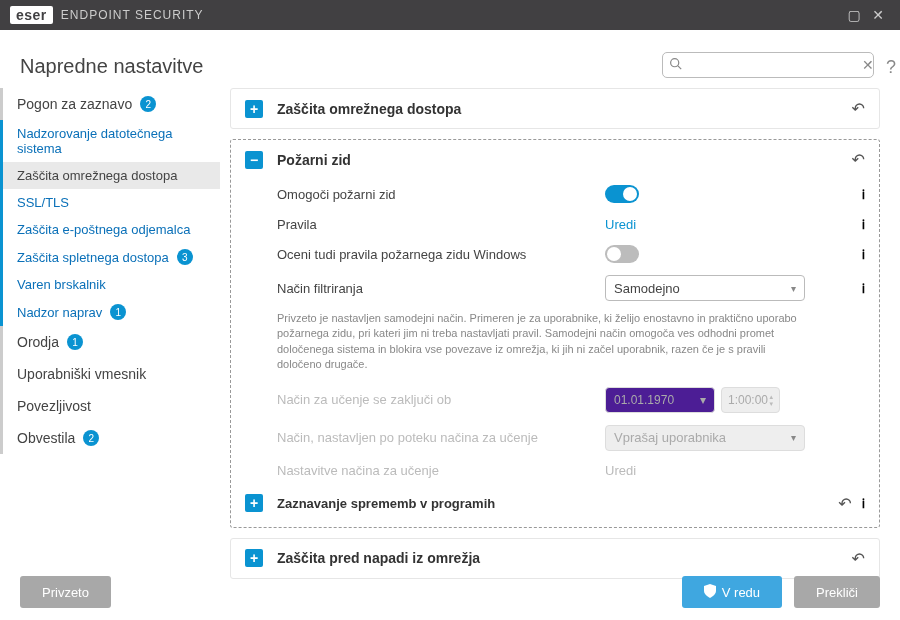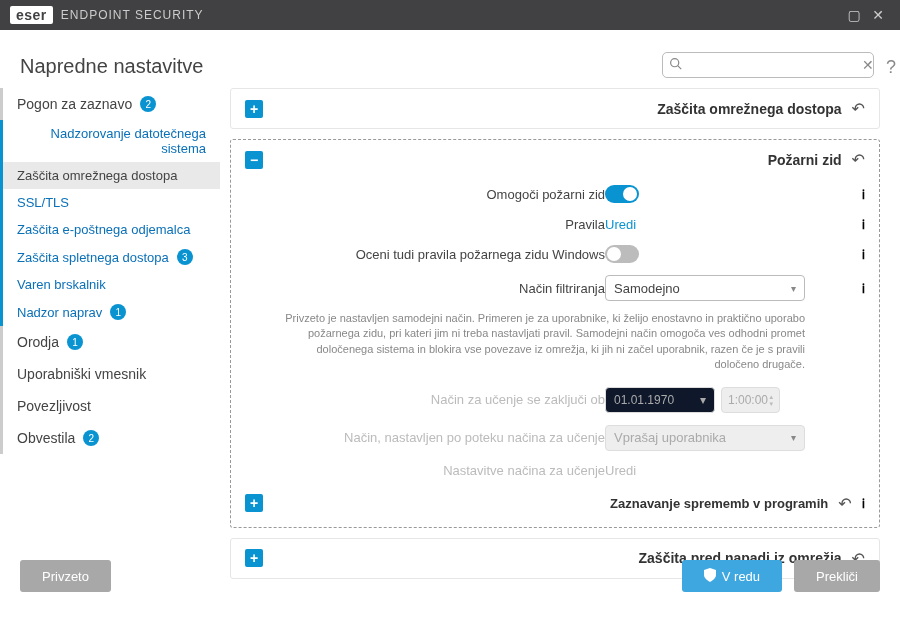--- a/index.html
+++ b/index.html
@@ -13,21 +13,21 @@
 
   .header { display: flex; align-items: flex-end; padding: 10px 4px 0 20px; margin-top: 12px; }
   .page-title { font-size: 20px; color: #444; font-weight: 400; }
   .header-spacer { flex: 1; }
   .search { position: relative; width: 212px; height: 26px; border: 1px solid #bbb; border-radius: 5px; display: flex; align-items: center; padding: 0 6px; }
   .search .s-icon { color: #888; font-size: 13px; margin-right: 4px; }
   .search input { border: none; outline: none; flex: 1; font-size: 13px; background: transparent; }
   .search .clear { color: #888; cursor: pointer; font-size: 14px; }
   .help { margin-left: 12px; font-size: 18px; color: #888; cursor: pointer; }
 
-  .body { display: flex; height: 520px; text-align: right; }
+  .body { display: flex; height: 520px; }
   .sidebar { width: 220px; padding: 10px 0 0 0; overflow: hidden; }
   .side-item { display: flex; align-items: center; padding: 8px 14px; font-size: 14px; color: #444; cursor: pointer; border-left: 3px solid transparent; }
   .side-item.top { border-left-color: #ccc; }
   .side-item.sub { border-left-color: #0a93d1; color: #0a70b8; padding: 6px 14px; font-size: 13px; }
   .side-item.sub.active { background: #e9e9e9; color: #444; }
   .side-item .badge { background: #0a93d1; color: #fff; border-radius: 8px; min-width: 16px; height: 16px; font-size: 10px; display: inline-flex; align-items: center; justify-content: center; margin-left: 8px; padding: 0 4px; }
 
   .main { flex: 1; padding: 10px 20px 0 10px; overflow-y: auto; }
   .panel { border: 1px solid #e6e6e6; border-radius: 3px; margin-bottom: 10px; background: #fff; }
   .panel.expanded { border: 1px dashed #999; }
@@ -47,29 +47,29 @@
   .desc { font-size: 11px; color: #888; line-height: 1.4; padding: 4px 60px 8px 0; }
   
   .toggle { width: 34px; height: 18px; border-radius: 9px; position: relative; cursor: pointer; }
   .toggle .knob { position: absolute; width: 14px; height: 14px; border-radius: 50%; background: #fff; top: 2px; }
   .toggle.on { background: #0a93d1; } .toggle.on .knob { right: 2px; }
   .toggle.off { background: #bcbcbc; } .toggle.off .knob { left: 2px; }
   .linkish { color: #0a93d1; cursor: pointer; }
   .select { width: 200px; height: 26px; border: 1px solid #bbb; border-radius: 4px; padding: 0 8px; display: flex; align-items: center; justify-content: space-between; font-size: 13px; cursor: pointer; }
   .select.dis { background: #eee; color: #aaa; border-color: #ddd; }
   .select .chev { font-size: 10px; color: #888; }
-  .date-field { width: 110px; height: 26px; background: #0f172a; border: 1px solid #ddd; border-radius: 4px; display: inline-flex; align-items: center; justify-content: space-between; padding: 0 8px; font-size: 12px; color: #aaa; margin-right: 6px; }
+  .date-field { width: 110px; height: 26px; background: #4c1d95; border: 1px solid #ddd; border-radius: 4px; display: inline-flex; align-items: center; justify-content: space-between; padding: 0 8px; font-size: 12px; color: #aaa; margin-right: 6px; }
   .time-field { width: 59px; height: 26px; background: #eee; border: 1px solid #ddd; border-radius: 4px; display: inline-flex; align-items: center; justify-content: space-between; padding: 0 6px; font-size: 12px; color: #aaa; }
   .spin { display: inline-flex; flex-direction: column; font-size: 7px; color: #bbb; line-height: 7px; }
   
   .subsection { display: flex; align-items: center; padding: 10px 0 4px 0; border-top: 0; margin-left: -32px; }
   .subsection .exp-icon { margin-right: 14px; }
   .subsection .sub-title { font-size: 13px; font-weight: 600; color: #333; flex: 1; }
 
-  .footer { position: absolute; bottom: 16px; left: 0; right: 0; height: 56px; display: flex; align-items: center; padding: 0 20px; }
+  .footer { position: absolute; bottom: 0; left: 0; right: 0; height: 56px; display: flex; align-items: center; padding: 0 20px; }
   .btn { height: 32px; padding: 0 22px; border-radius: 3px; font-size: 13px; cursor: pointer; display: inline-flex; align-items: center; border: none; }
   .btn-default { background: #a8a8a8; color: #fff; }
   .btn-primary { background: #3fa7e0; color: #fff; }
   .btn-secondary { background: #a8a8a8; color: #fff; }
   .footer-spacer { flex: 1; }
   .btn .shield { margin-right: 6px; }
   .btn + .btn { margin-left: 12px; }
 </style>
 </head>
 <body>

